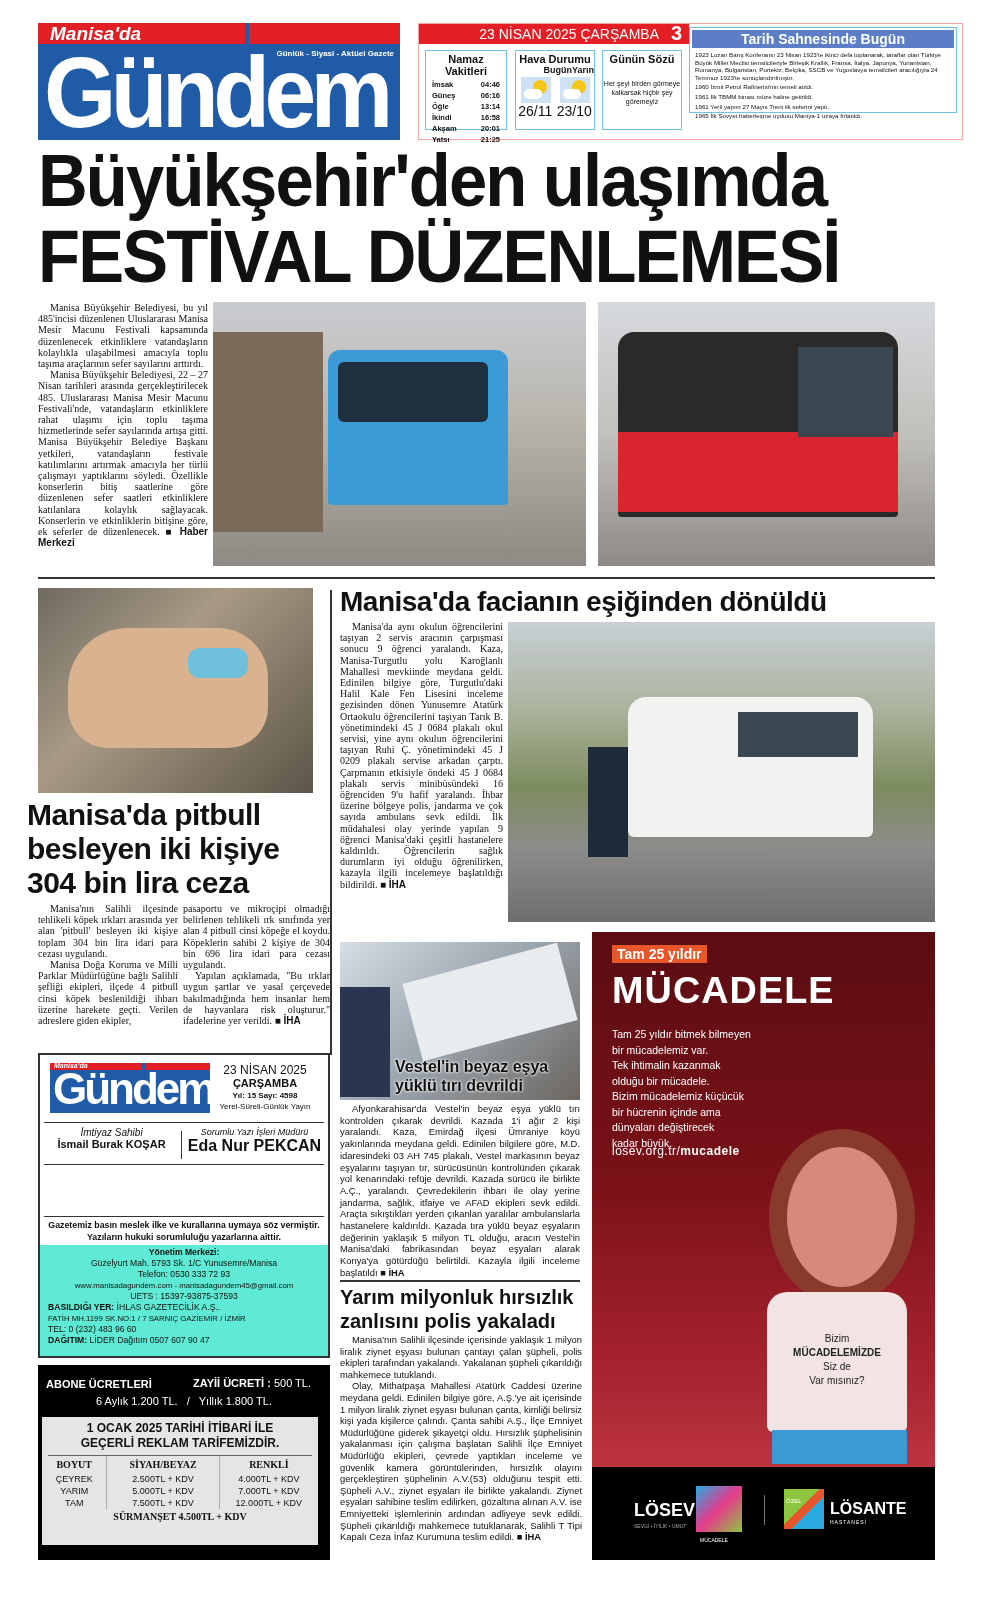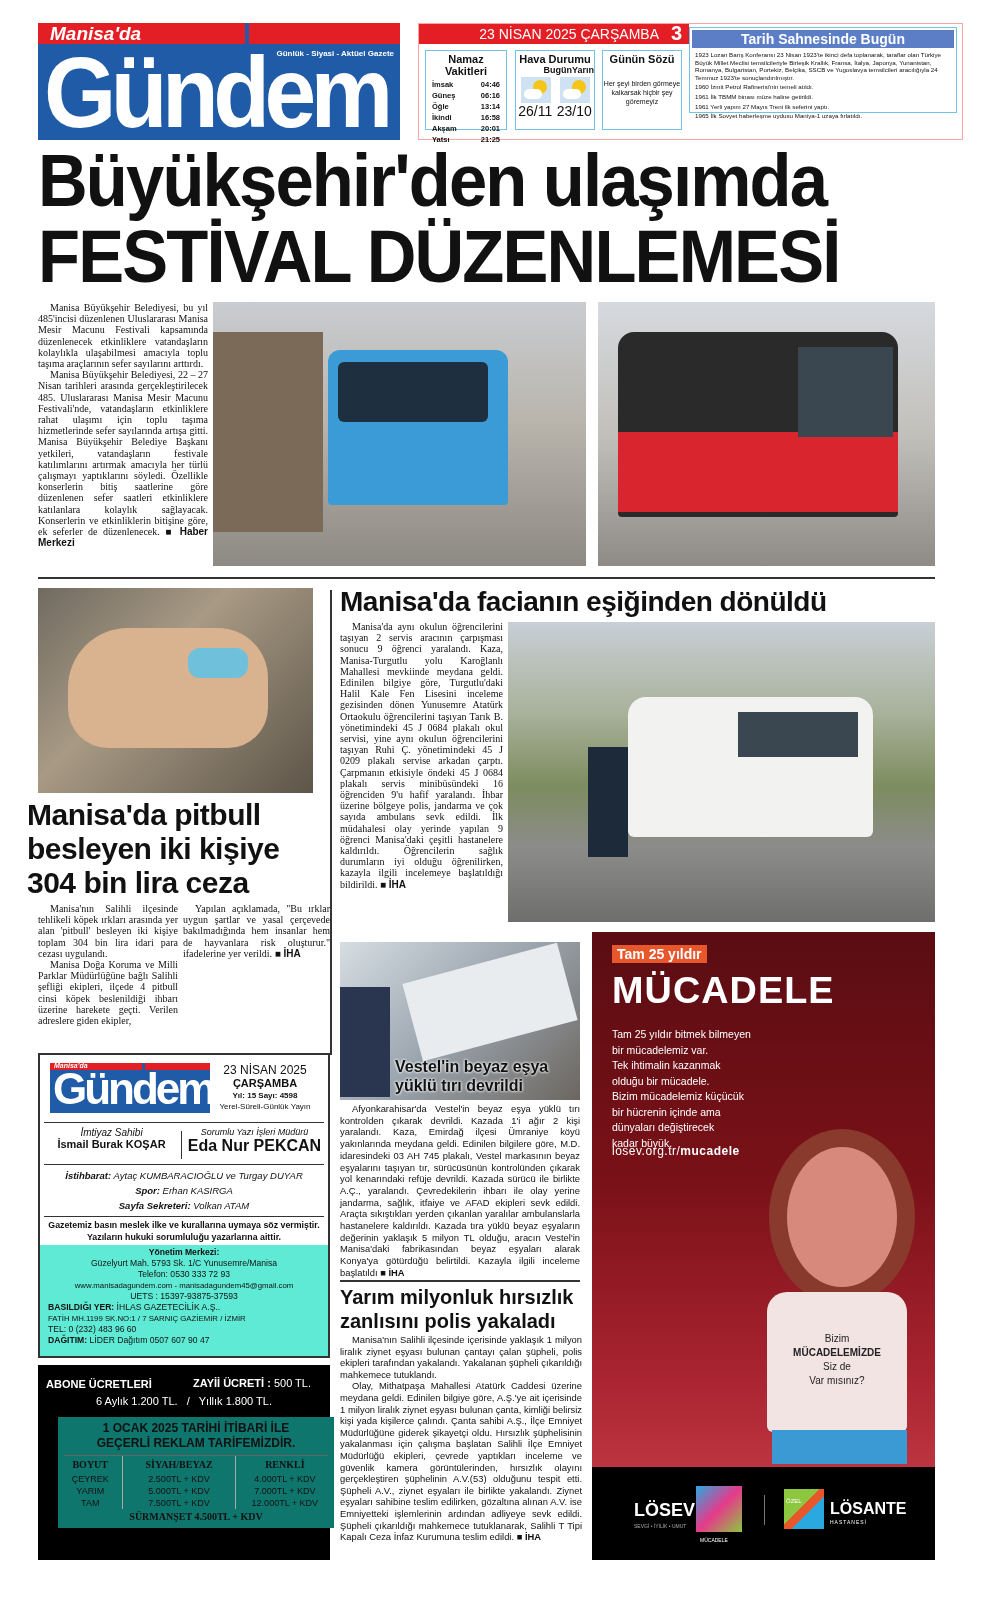--- a/index.html
+++ b/index.html
@@ -46,21 +46,21 @@
 .h3{font:bold 30px "Liberation Sans",sans-serif;line-height:34px;letter-spacing:-0.5px}
 
 .imprint{left:38px;top:1053px;width:292px;height:305px;border:2px solid #333;font-family:"Liberation Sans",sans-serif;background:#fff}
 .minilogo{position:absolute;left:10px;top:8px;width:160px;height:50px;background:#1f5ba6;overflow:hidden}
 .minilogo .r{position:absolute;top:0;height:7px;background:#e31e24}
 .minilogo .g{position:absolute;left:3px;top:0;color:#fff;font:bold 44px "Liberation Sans",sans-serif;letter-spacing:-3px;line-height:52px}
 .minilogo .m{position:absolute;left:4px;top:-1px;color:#fff;font:italic bold 7px "Liberation Sans",sans-serif}
 .imp-date{position:absolute;right:8px;top:8px;text-align:center;width:110px}
 .center{text-align:center}
 .abone{left:38px;top:1365px;width:292px;height:195px;background:#000;color:#fff;font-family:"Liberation Sans",sans-serif}
-.tarife{position:absolute;left:20px;top:52px;width:276px;height:111px;background:#0f766e;color:#111}
+.tarife{position:absolute;left:4px;top:52px;width:276px;height:128px;background:#e5e5e5;color:#111}
 .tarife table{width:100%;font-size:9px;text-align:center;border-collapse:collapse}
 .tarife th{font:bold 10px "Liberation Serif",serif;padding:3px 4px}
 .tarife td{padding:1px 0}
 
 .ad{left:592px;top:932px;width:343px;height:628px;background:linear-gradient(180deg,#5a0d12 0%,#7a1118 40%,#a82330 70%,#c23a45 90%);overflow:hidden;font-family:"Liberation Sans",sans-serif;color:#fff}
 .ad .tag{position:absolute;left:20px;top:13px;background:#e8572c;font:bold 14px "Liberation Sans",sans-serif;padding:1px 5px}
 .ad .big{position:absolute;left:20px;top:38px;font:bold 36px "Liberation Sans",sans-serif;letter-spacing:1px;transform:scaleX(1.05);transform-origin:left}
 .ad .copy{position:absolute;left:20px;top:95px;font-size:10.5px;line-height:15.5px}
 .ad .url{position:absolute;left:20px;top:212px;font-size:12px;letter-spacing:0.5px}
 .ad .shirt{position:absolute;left:175px;top:360px;width:140px;height:140px;background:#f3e4e4;border-radius:20px 20px 6px 6px;color:#222;text-align:center;font:bold 10px "Liberation Sans",sans-serif;padding-top:40px;line-height:14px}
@@ -183,20 +183,21 @@
 <div class="abs photo" style="left:38px;top:588px;width:275px;height:205px;background:linear-gradient(135deg,#6f6a60,#a89a84 40%,#5d5549)">
   <div class="abs" style="left:30px;top:40px;width:200px;height:120px;background:#d9b28f;border-radius:60px 50px 40px 40px"></div>
   <div class="abs" style="left:150px;top:60px;width:60px;height:30px;background:#6fc0da;border-radius:12px"></div>
 </div>
 <div class="abs h3" style="left:27px;top:798px;width:290px">Manisa'da pitbull besleyen iki kişiye 304 bin lira ceza</div>
 <div class="abs col" style="left:38px;top:903px;width:140px">
   <p>Manisa'nın Salihli ilçesinde tehlikeli köpek ırkları arasında yer alan 'pitbull' besleyen iki kişiye toplam 304 bin lira idari para cezası uygulandı.</p>
   <p>Manisa Doğa Koruma ve Milli Parklar Müdürlüğüne bağlı Salihli şefliği ekipleri, ilçede 4 pitbull cinsi köpek beslenildiği ihbarı üzerine harekete geçti. Verilen adreslere giden ekipler,</p>
 </div>
 <div class="abs col" style="left:183px;top:903px;width:147px">
+  <p style="text-indent:0">pasaportu ve mikroçipi olmadığı belirlenen tehlikeli ırk sınıfında yer alan 4 pitbull cinsi köpeğe el koydu. Köpeklerin sahibi 2 kişiye de 304 bin 696 lira idari para cezası uygulandı.</p>
   <p><span>Yapılan açıklamada, "Bu ırklar uygun şartlar ve yasal çerçevede bakılmadığında hem insanlar hem de hayvanlara risk oluşturur." ifadelerine yer verildi.</span> <span class="credit">■ <span>İHA</span></span></p>
 </div>
 
 <div class="abs vrule" style="left:330px;top:590px;height:465px"></div>
 
 <div class="abs h2" style="left:340px;top:586px;width:600px;white-space:nowrap">Manisa'da facianın eşiğinden dönüldü</div>
 <div class="abs col" style="left:340px;top:621px;width:163px">
   <p><span>Manisa'da aynı okulun öğrencilerini taşıyan 2 servis aracının çarpışması sonucu 9 öğrenci yaralandı. Kaza, Manisa-Turgutlu yolu Karoğlanlı Mahallesi mevkiinde meydana geldi. Edinilen bilgiye göre, Turgutlu'daki Halil Kale Fen Lisesini inceleme gezisinden dönen Yunusemre Atatürk Ortaokulu öğrencilerini taşıyan Tarık B. yönetimindeki 45 J 0684 plakalı okul servisi, yine aynı okulun öğrencilerini taşıyan Ruhi Ç. yönetimindeki 45 J 0209 plakalı servise arkadan çarptı. Çarpmanın etkisiyle öndeki 45 J 0684 plakalı servis minibüsündeki 16 öğrenciden 9'u hafif yaralandı. İhbar üzerine bölgeye polis, jandarma ve çok sayıda ambulans sevk edildi. İlk müdahalesi olay yerinde yapılan 9 öğrenci Manisa'daki çeşitli hastanelere kaldırıldı. Öğrencilerin sağlık durumların iyi olduğu öğrenilirken, kazayla ilgili incelemeye başlatıldığı bildirildi.</span> <span class="credit">■ <span>İHA</span></span></p>
 </div>
 <div class="abs photo" style="left:508px;top:622px;width:427px;height:300px;background:linear-gradient(180deg,#c8cfd6 0%,#a9b29b 30%,#7d8c5f 55%,#8c8c8a 75%,#6e6e6c 100%)">
@@ -238,25 +239,20 @@
   <div class="abs center" style="left:4px;top:72px;width:135px">
     <div style="font:italic 10px 'Liberation Sans',sans-serif">İmtiyaz Sahibi</div>
     <div style="font-weight:bold;font-size:11px">İsmail Burak KOŞAR</div>
   </div>
   <div class="abs" style="left:141px;top:76px;width:1px;height:28px;background:#333"></div>
   <div class="abs center" style="left:143px;top:72px;width:143px">
     <div style="font:italic 9px 'Liberation Sans',sans-serif">Sorumlu Yazı İşleri Müdürü</div>
     <div style="font-weight:bold;font-size:16px">Eda Nur PEKCAN</div>
   </div>
   <div class="abs" style="left:4px;top:109px;width:280px;height:1px;background:#333"></div>
-  <div class="abs center" style="left:4px;top:113px;width:280px;font:italic 9.5px/15px 'Liberation Sans',sans-serif">
-    <div><b>İstihbarat:</b> <span>Aytaç KUMBARACIOĞLU ve Turgay DUYAR</span></div>
-    <div><b>Spor:</b> <span>Erhan KASIRGA</span></div>
-    <div><b>Sayfa Sekreteri:</b> <span>Volkan ATAM</span></div>
-  </div>
   <div class="abs" style="left:4px;top:161px;width:280px;height:1px;background:#333"></div>
   <div class="abs center" style="left:4px;top:164px;width:280px;font:bold 8.8px/12px 'Liberation Sans',sans-serif">Gazetemiz basın meslek ilke ve kurallarına uymaya söz vermiştir. Yazıların hukuki sorumluluğu yazarlarına aittir.</div>
   <div class="abs" style="left:0;top:190px;width:288px;height:111px;background:#5eead4;font-size:8.6px;line-height:11px;padding:2px 8px">
     <div class="center" style="font-weight:bold">Yönetim Merkezi:</div>
     <div class="center">Güzelyurt Mah. 5793 Sk. 1/C Yunusemre/Manisa</div>
     <div class="center">Telefon: 0530 333 72 93</div>
     <div class="center" style="font-size:7.8px">www.manisadagundem.com - manisadagundem45@gmail.com</div>
     <div class="center">UETS : 15397-93875-37593</div>
     <div><b>BASILDIĞI YER:</b> <span>İHLAS GAZETECİLİK A.Ş..</span></div>
     <div style="font-size:7.8px">FATİH MH.1199 SK.NO:1 / 7 SARNIÇ GAZİEMİR / İZMİR</div>

